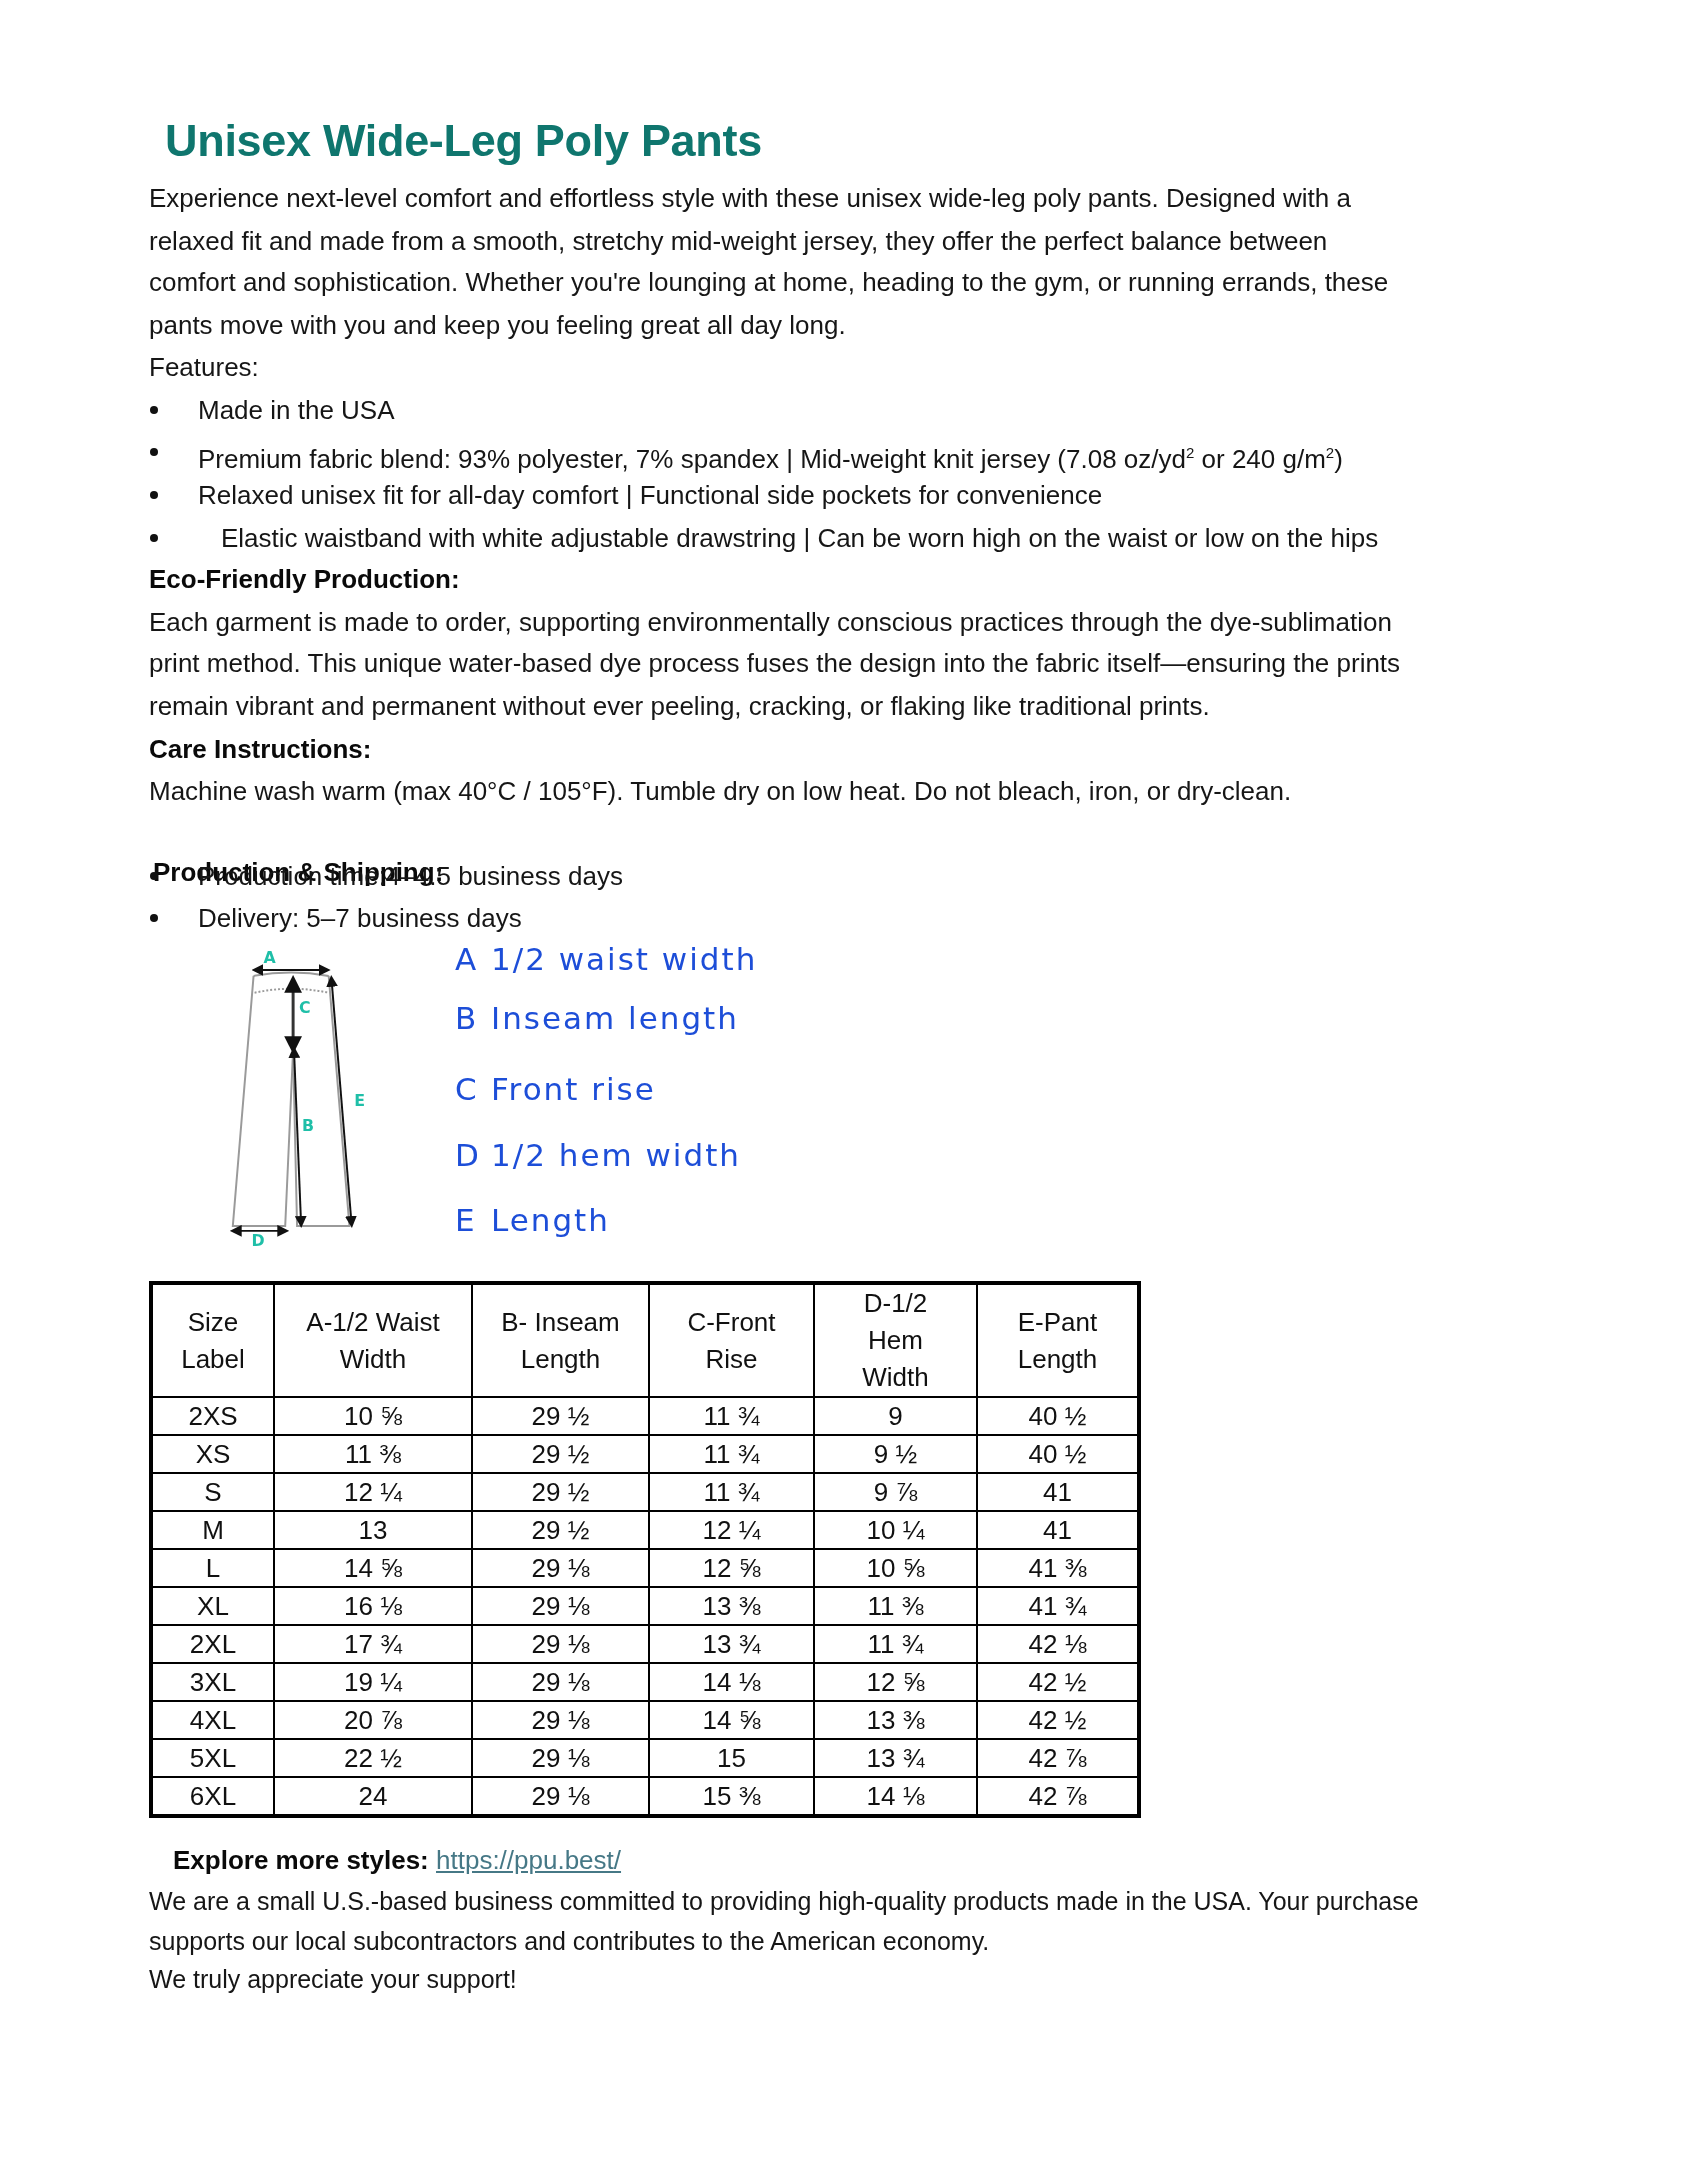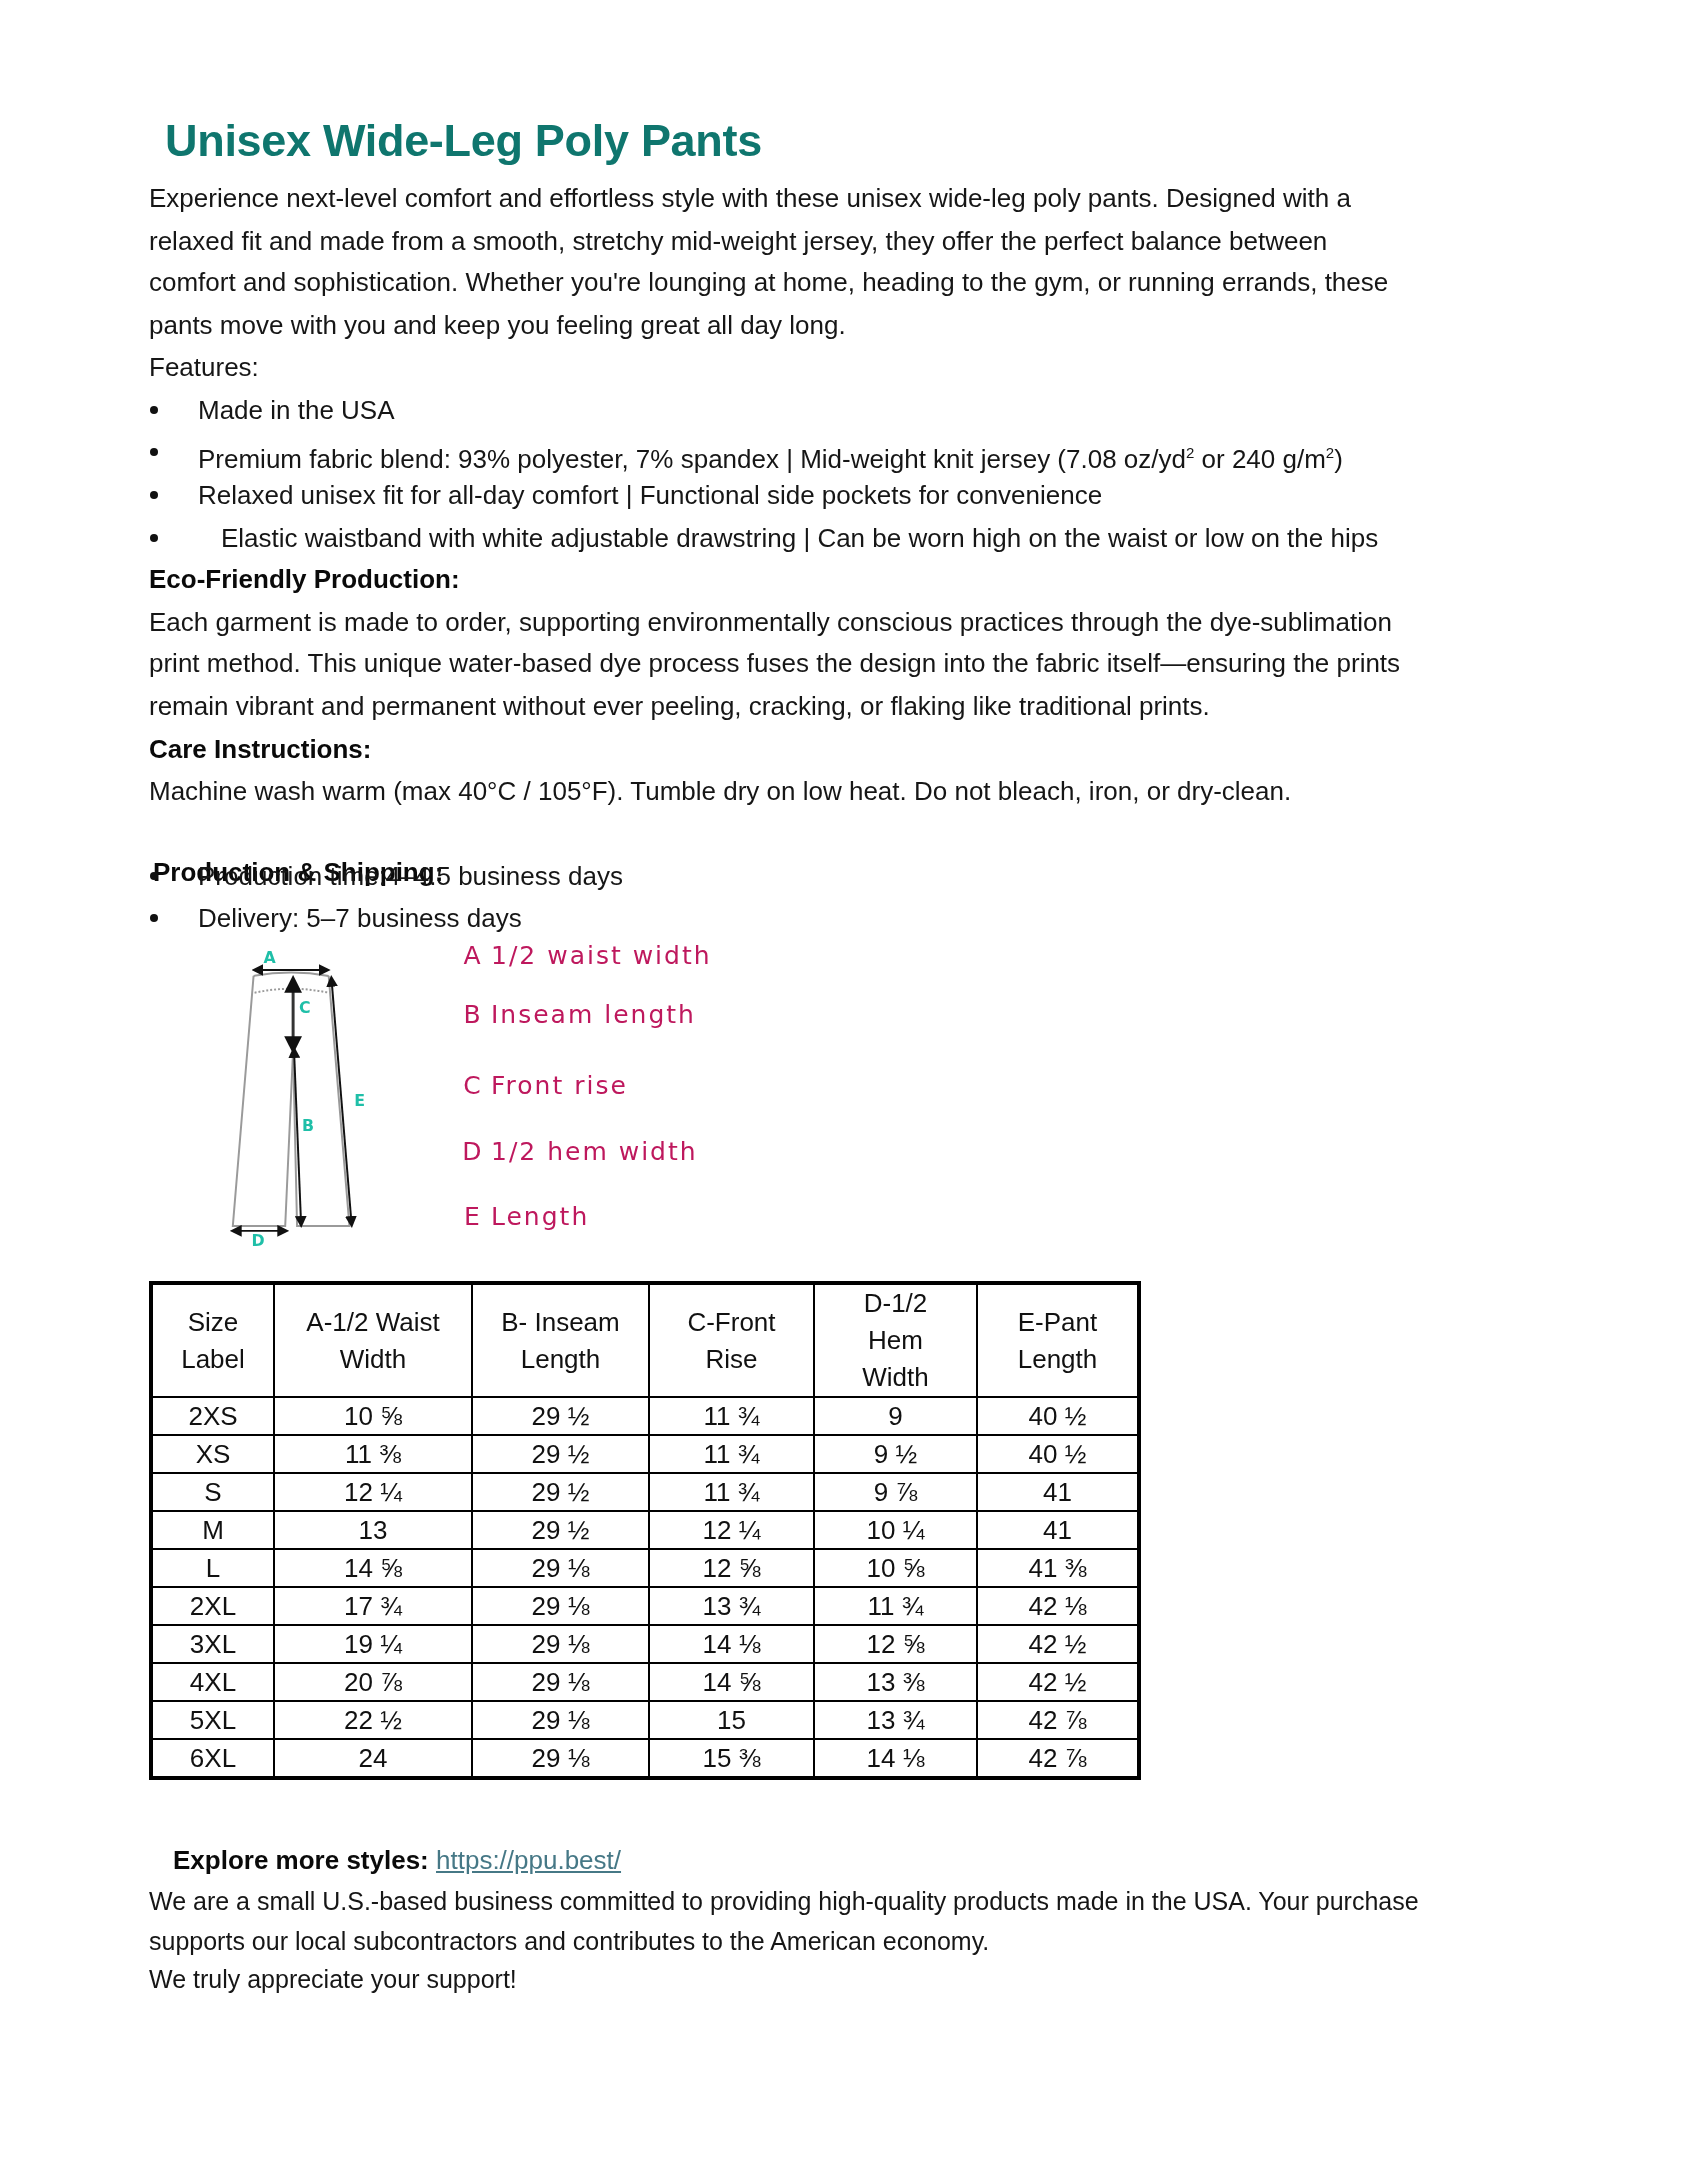--- a/index.html
+++ b/index.html
@@ -3,21 +3,21 @@
 <meta charset="utf-8">
 <style>
   html, body { margin: 0; padding: 0; background: #ffffff; }
   body { width: 1683px; height: 2178px; position: relative; overflow: hidden;
          font-family: "Liberation Sans", sans-serif; color: #111; }
   .abs { position: absolute; white-space: nowrap; }
   .title { left: 149px; top: 115px; font-size: 45px; font-weight: bold; letter-spacing: -0.3px; color: #0f766e; margin-left: 16px; }
   .line { font-size: 26px; line-height: 32px; color: #161616; }
   .bold { font-weight: bold; color: #0a0a0a; }
   .bullet-dot { position: absolute; width: 8px; height: 8px; border-radius: 50%; background: #111; }
-  .diag-label { font-family: "DejaVu Sans", sans-serif; font-size: 25px; letter-spacing: 2px; color: #be185d; text-align: center; }
+  .diag-label { font-family: "DejaVu Sans", sans-serif; font-size: 31px; letter-spacing: 2px; color: #1d4ed8; }
   .diag-label .k { display: inline-block; width: 36px; }
   .link { color: #467886; text-decoration: underline; }
   table.size { position: absolute; left: 149px; top: 1281px; border-collapse: collapse;
                border: 4px solid #000; font-family: "Liberation Sans", sans-serif; font-size: 26px; color: #111; }
   table.size th, table.size td { border: 2px solid #000; text-align: center; padding: 0; font-weight: normal; }
   table.size th { height: 110px; line-height: 37px; }
   table.size td { height: 36px; line-height: 34px; }
   svg.pants { position: absolute; left: 218px; top: 941px; }
 </style>
 </head>
@@ -168,20 +168,28 @@
       </tr>
       <tr>
         <td>L</td>
         <td>14 ⅝</td>
         <td>29 ⅛</td>
         <td>12 ⅝</td>
         <td>10 ⅝</td>
         <td>41 ⅜</td>
       </tr>
       <tr>
+        <td>XL</td>
+        <td>16 ⅛</td>
+        <td>29 ⅛</td>
+        <td>13 ⅜</td>
+        <td>11 ⅜</td>
+        <td>41 ¾</td>
+      </tr>
+      <tr>
         <td>2XL</td>
         <td>17 ¾</td>
         <td>29 ⅛</td>
         <td>13 ¾</td>
         <td>11 ¾</td>
         <td>42 ⅛</td>
       </tr>
       <tr>
         <td>3XL</td>
         <td>19 ¼</td>

